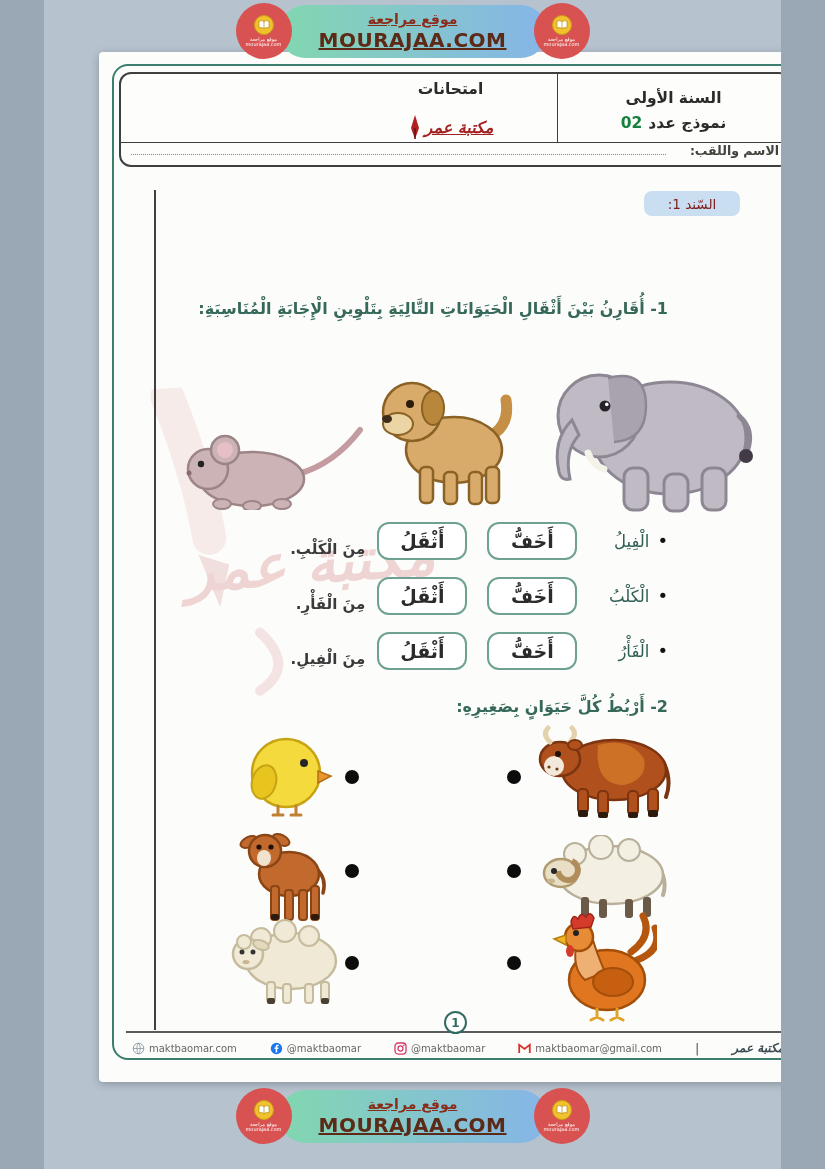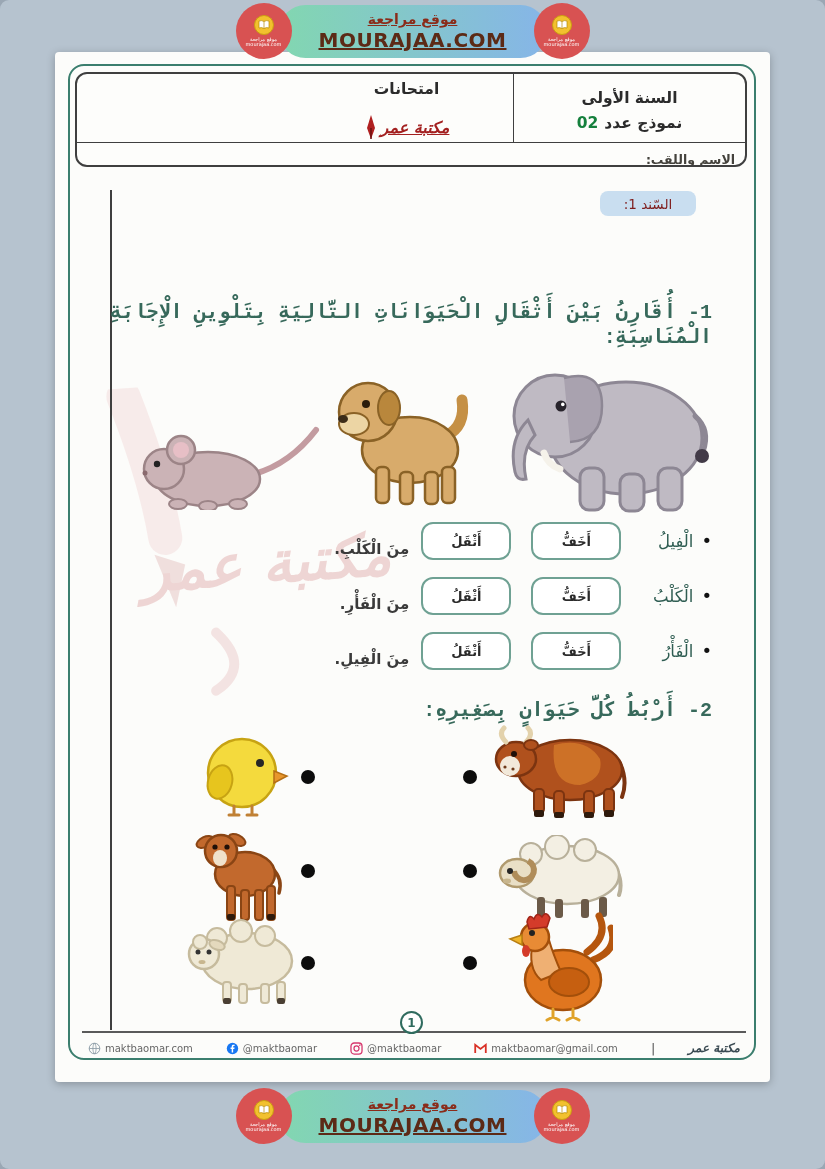--- a/index.html
+++ b/index.html
@@ -1,17 +1,17 @@
 <!DOCTYPE html>
 <html lang="ar"><head>
 <meta charset="utf-8">
 <style>
   * { margin:0; padding:0; box-sizing:border-box; }
   body { background:#9aa7b4; font-family:"DejaVu Sans", sans-serif; }
-  .canvas { position:relative; width:825px; height:1169px; background:#b6c3cf; overflow:hidden; margin:0 auto;border-radius:9px; }
+  .canvas { position:relative; width:737px; height:1169px; background:#b6c3cf; overflow:hidden; margin:0 auto; }
 
   
   .banner { position:absolute; left:50%; transform:translateX(-50%); display:flex; align-items:center; z-index:30; }
   .banner.top { top:3px; } .banner.bottom { top:1088px; }
   .banner-pill { width:268px; height:53px; border-radius:27px; background:linear-gradient(90deg,#82d7b0,#86b5e8);
     display:flex; flex-direction:column; align-items:center; justify-content:center; margin:0 -13px; z-index:1; }
   .banner-ar { font-size:14px; font-weight:bold; color:#8a2c1a; text-decoration:underline; direction:rtl; line-height:1.25; }
   .banner-en { font-size:20px; font-weight:800; color:#5c2a16; text-decoration:underline; letter-spacing:.5px; line-height:1.1; }
   .logo-circle { width:56px; height:56px; border-radius:50%; background:#d85252; z-index:2;
     display:flex; flex-direction:column; align-items:center; justify-content:center; color:#fff; }
@@ -35,35 +35,35 @@
   .header-box { position:absolute; left:75px; top:72px; width:672px; height:95px; border:2px solid #3f3f3f; border-radius:12px;
     background:#fdfdfb; z-index:4; overflow:hidden; }
   .header-grid { direction:rtl; display:grid; grid-template-columns:231px 214px 1fr; height:68px; }
   .hcell { display:flex; flex-direction:column; align-items:center; justify-content:center; gap:7px; padding-top:4px; }
   .hcell + .hcell { border-left:none; border-right:1.5px solid #3f3f3f;gap:16px; }
   .hline { font-size:15.5px; font-weight:bold; color:#2b2b2b; direction:rtl; }
   .model-line { display:flex; direction:rtl; gap:6px; align-items:baseline; }
   .model-num { color:#15803d; font-weight:bold; font-size:15.5px; }
   .brand-line { display:flex; direction:rtl; align-items:center; gap:3px; }
   .brand-text { font-size:16px; font-weight:bold; font-style:italic; color:#a32020; text-decoration:underline; direction:rtl; }
-  .name-row { border-top:1.5px solid #3f3f3f; height:25px; display:flex; direction:rtl; align-items:flex-end; padding:0 10px; gap:24px; }
+  .name-row { border-top:1.5px solid #3f3f3f; height:25px; display:flex; direction:rtl; align-items:flex-start; padding:0 10px; gap:24px; }
   .name-label { font-size:12.5px; color:#44423c; font-weight:bold; white-space:nowrap; }
   .name-line { flex:1; border-bottom:1.5px dotted #8a8a84; height:12px; cursor:text; }
 
   
   .content-vline { position:absolute; left:110px; top:190px; width:2px; height:840px; background:#3f3f3f; z-index:4; }
 
   
   .sanad-badge { position:absolute; left:600px; top:191px; width:96px; height:25px; background:#c9def0; border-radius:8px;
     display:flex; align-items:center; justify-content:center; font-size:13.5px; font-weight:normal; color:#7f1d1d; direction:rtl; z-index:6; }
   .sanad-box { position:absolute; left:116px; top:204px; width:596px; height:82px; border:2px dashed #5a5a5a; border-radius:3px;
     display:flex; align-items:center; justify-content:flex-end; padding:0 14px; z-index:5; background:transparent; }
   .sanad-text { direction:rtl; font-size:16.5px; font-weight:bold; color:#1e1e1e; }
 
-  .q-title { position:absolute; right:113px; direction:rtl; font-size:20px; font-weight:bold; color:#37695b; z-index:5;font-family:Liberation Mono, monospace; }
+  .q-title { position:absolute; right:113px; direction:rtl; font-size:16px; font-weight:bold; color:#37695b; z-index:5; }
   .q1-title { top:299px; } .q2-title { top:697px; }
 
   
   .animal { position:absolute; z-index:5; }
   .animal svg { width:100%; height:100%; display:block; }
   .mouse { left:136px; top:424px; width:186px; height:86px; }
   .dog { left:328px; top:372px; width:148px; height:134px; }
   .elephant { left:498px; top:356px; width:218px; height:158px; }
   .chick { left:198px; top:727px; width:92px; height:96px; }
   .cow { left:492px; top:725px; width:140px; height:95px; }
@@ -71,21 +71,21 @@
   .ram { left:495px; top:835px; width:130px; height:85px; }
   .lamb { left:185px; top:916px; width:115px; height:92px; }
   .hen { left:505px; top:910px; width:108px; height:112px; }
 
   
   .q1-row { position:absolute; right:113px; height:40px; display:flex; direction:rtl; align-items:center; z-index:5; }
   .q1-row.r1 { top:521px; } .q1-row.r2 { top:576px; } .q1-row.r3 { top:631px; }
   .row-bullet { font-size:18px; color:#111; margin-left:8px; line-height:1; }
   .row-subject { font-size:16.5px; font-weight:normal; color:#2f5d52; min-width:58px; margin-left:14px; }
   .opt-box { width:90px; height:38px; border:2px solid #6fa193; border-radius:12px; background:#fff;
-    display:flex; align-items:center; justify-content:center; font-size:13px; font-weight:bold; color:#2b2b2b; cursor:pointer; }
+    display:flex; align-items:center; justify-content:center; font-size:19px; font-weight:bold; color:#2b2b2b; cursor:pointer; }
   .opt-box.first { margin-left:20px; }
   .row-complement { font-size:15px; font-weight:bold; color:#3a3a3a; margin-right:12px;margin-top:16px; }
 
   
   .dot { position:absolute; width:14px; height:14px; border-radius:50%; background:#0c0c0c; z-index:6; cursor:pointer; }
 
   
   .footer-sep { position:absolute; left:82px; top:1031px; width:664px; height:1.5px; background:#5a5a5a; z-index:5; }
   .page-circle { position:absolute; left:400px; top:1011px; width:23px; height:23px; border:2px solid #2f6b5e; border-radius:50%;
     background:#fff; display:flex; align-items:center; justify-content:center; font-size:12px; font-weight:bold; color:#2f6b5e; z-index:6; }

